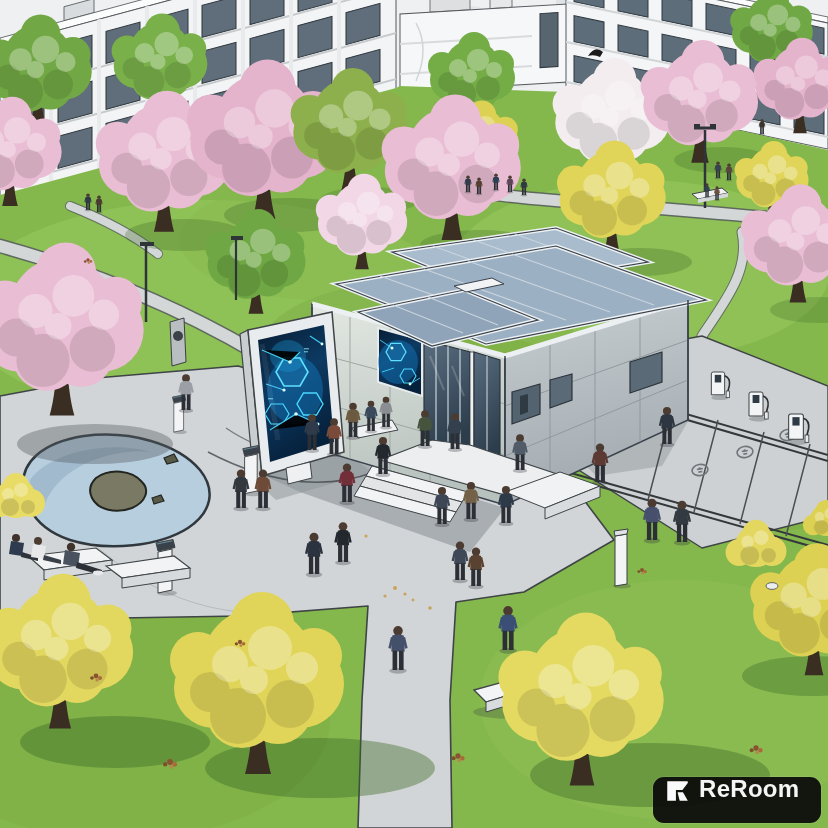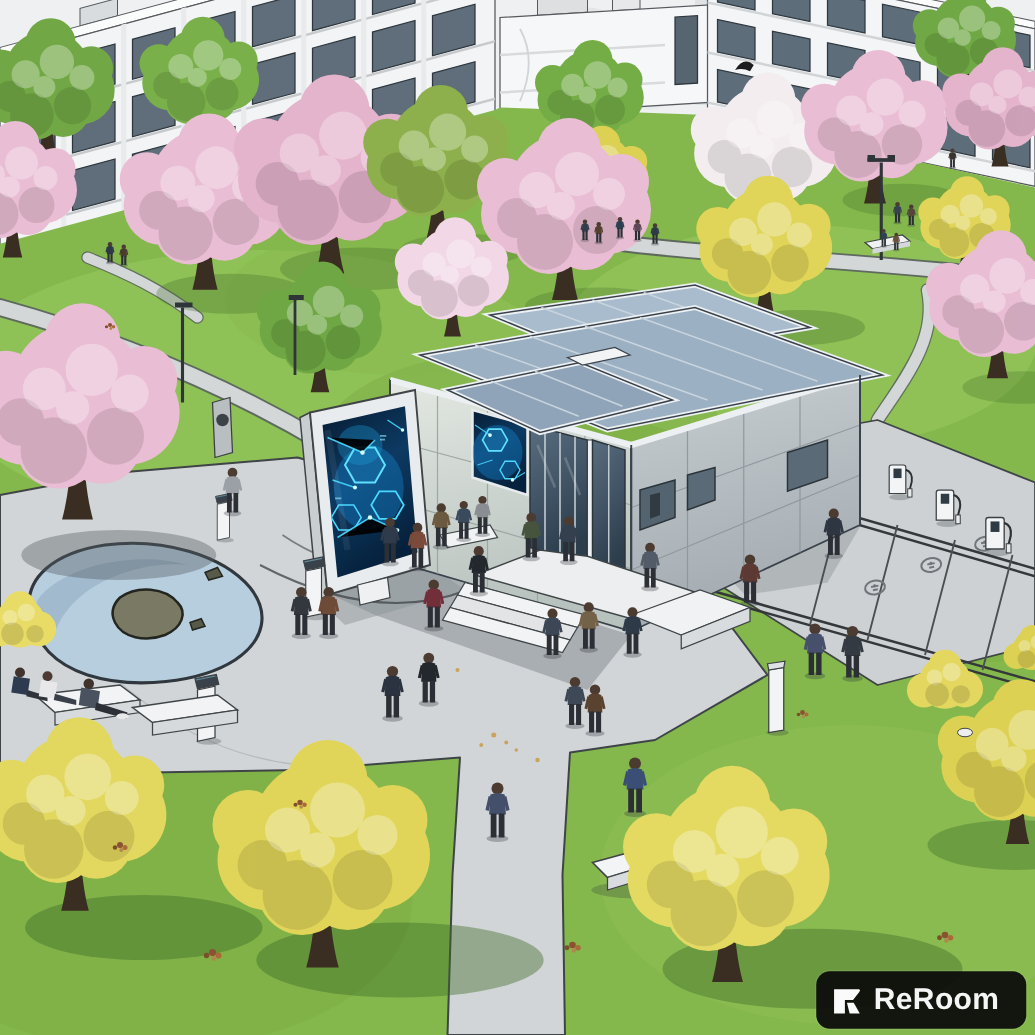--- a/index.html
+++ b/index.html
@@ -1,21 +1,21 @@
 <!DOCTYPE html>
 <html><head>
 <meta charset="utf-8">
 <style>
   html,body{margin:0;padding:0;background:#ffffff;}
   .stage{position:relative;width:828px;height:828px;overflow:hidden;font-family:"Liberation Sans",sans-serif;}
   .stage svg{display:block;}
   .watermark{
     position:absolute;left:653px;top:777px;width:168px;height:46px;
     background:rgba(10,10,10,0.93);border-radius:11px;
-    display:flex;align-items:center;gap:9px;padding-left:11px;box-sizing:border-box;
+    display:flex;align-items:flex-start;gap:9px;padding-left:11px;box-sizing:border-box;
     box-shadow:0 0 0 1px rgba(255,255,255,0.08);
   }
   .watermark .brand{
     color:#f5f5f5;font-size:24px;font-weight:700;letter-spacing:0.3px;line-height:1;
   }
 </style>
 </head>
 <body>
 
 <div class="stage">

